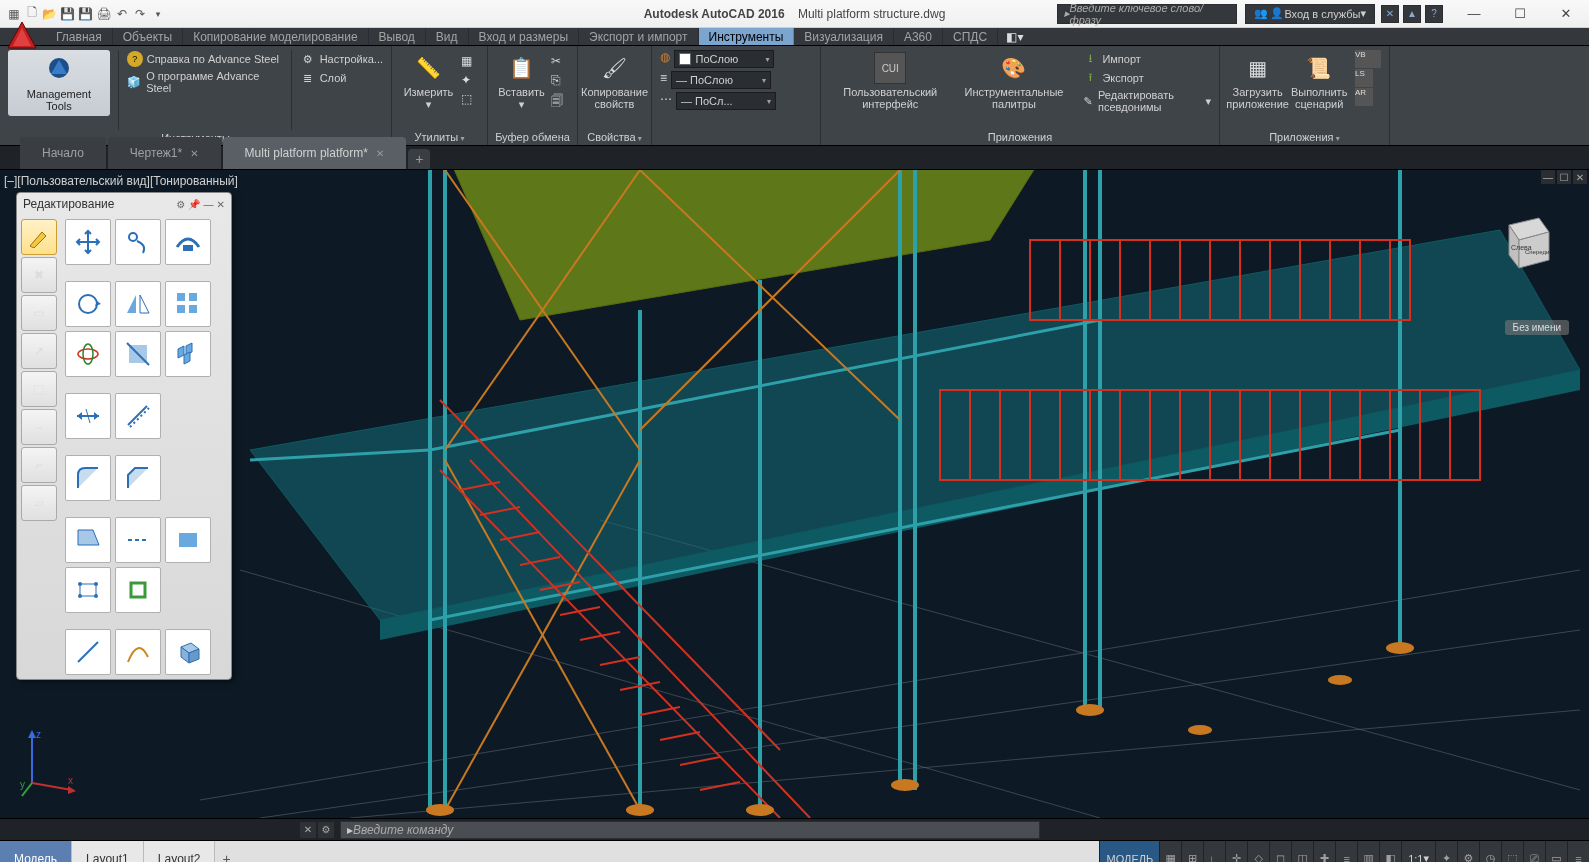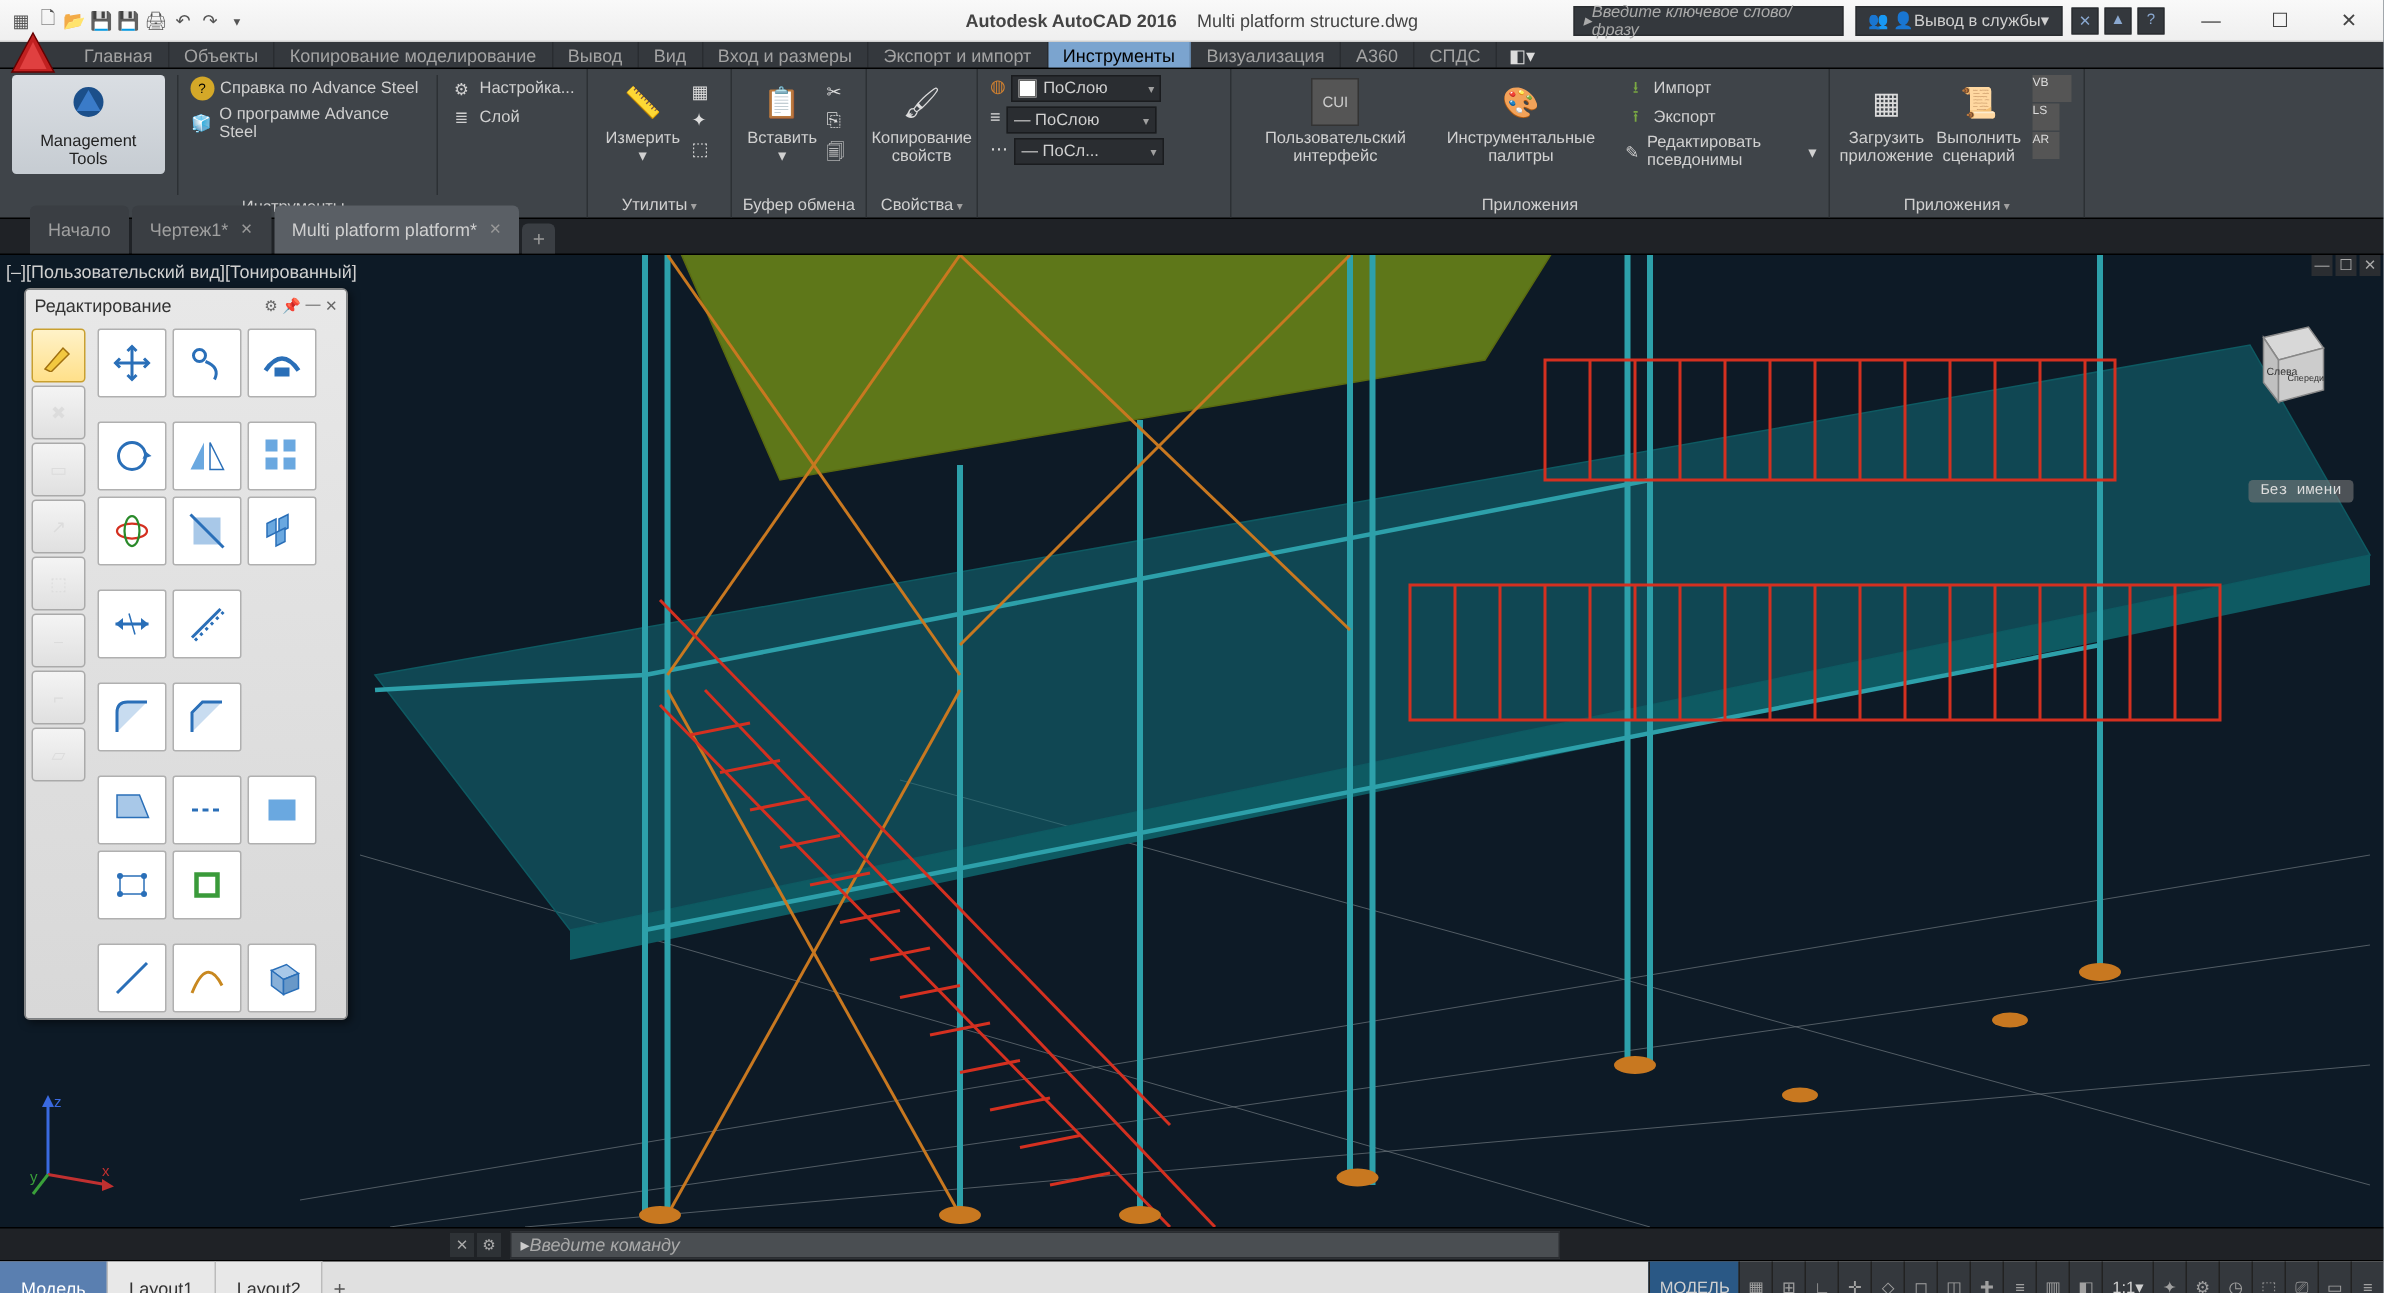--- a/index.html
+++ b/index.html
@@ -38,32 +38,32 @@
 .big-btn .lbl { font-size:11px; color:#d0d0d0; text-align:center; line-height:12px; margin-top:2px;}
 .row-item { display:flex; align-items:center; gap:4px; font-size:11px; color:#d0d0d0; padding:1px 0;}
 .row-item .ic { width:16px; height:16px; display:flex; align-items:center; justify-content:center;}
 .stack { display:flex; flex-direction:column; gap:1px;}
 .prop-drop { background:#2a2d31; border:1px solid #1a1c1f; height:18px; display:flex; align-items:center; padding:0 4px; font-size:11px; color:#d0d0d0; min-width:100px; justify-content:space-between;}
 .prop-drop .sw { width:12px; height:12px; background:#fff; border:1px solid #666; margin-right:4px;}
 .prop-drop:after { content:"▾"; font-size:8px; color:#a0a0a0; margin-left:4px;}
 
 
 .filetabs-row { height: 24px; background: #1f2226; display:flex; align-items:flex-end; padding-left:20px; gap:0; border-bottom:1px solid #000;}
-.filetab { height:32px; padding:0 12px; background:#5a5f65; color:#d0d0d0; font-size:12px; display:flex; align-items:center; border-radius:4px 4px 0 0; margin-right:2px; position:relative;}
+.filetab { height:32px; padding:0 22px; background:#5a5f65; color:#d0d0d0; font-size:12px; display:flex; align-items:center; border-radius:4px 4px 0 0; margin-right:2px; position:relative;}
 .filetab.inactive { background:#3a3e43; color:#a0a0a0;}
 .filetab .x { margin-left:8px; font-size:10px; color:#999;}
 .filetab-add { width:22px; height:20px; background:#3a3e43; display:flex; align-items:center; justify-content:center; border-radius:4px 4px 0 0; color:#999; font-size:14px;}
 
 
 .canvas-area { position:relative; height: calc(100% - 28px - 18px - 100px - 24px - 22px - 22px); background:#0d1a26; overflow:hidden;}
 .view-label { position:absolute; top:4px; left:4px; color:#d0d0d0; font-size:12px; z-index:5;}
 .vp-controls { position:absolute; top:0; right:2px; display:flex; gap:2px; z-index:5;}
 .vp-controls .c { width:14px; height:14px; background:#2a2d31; color:#aaa; font-size:10px; display:flex; align-items:center; justify-content:center;}
 .viewcube { position:absolute; top:40px; right:30px; width:70px; height:70px; z-index:5;}
-.unnamed-badge { position:absolute; top:150px; right:20px; background:rgba(120,120,120,0.6); padding:2px 8px; font-size:10px; color:#ddd; border-radius:3px; z-index:5;font-family:Liberation Mono, monospace;}
+.unnamed-badge { position:absolute; top:150px; right:20px; background:rgba(120,120,120,0.6); padding:2px 8px; font-size:10px; color:#ddd; border-radius:3px; z-index:5;}
 
 
 .float-toolbar { position:absolute; top:22px; left:16px; width:216px; background:linear-gradient(#e8e8e8,#d8d8d8); border:1px solid #888; border-radius:4px; box-shadow:2px 2px 6px rgba(0,0,0,0.5); z-index:10;}
 .ft-header { height:22px; display:flex; align-items:center; padding:0 6px; font-size:12px; color:#333; justify-content:space-between;}
 .ft-header .hctrls { display:flex; gap:3px; font-size:10px; color:#666;}
 .ft-body { padding:4px; display:flex; }
 .ft-left { width:40px; display:flex; flex-direction:column; gap:2px;}
 .ft-left .tool { width:36px; height:36px; background:linear-gradient(#f4f4f4,#e0e0e0); border:1px solid #aaa; border-radius:3px; display:flex; align-items:center; justify-content:center;}
 .ft-left .tool.active { background:linear-gradient(#fff2c8,#ffe08a); border-color:#c9a030;}
 .ft-right { flex:1; display:flex; flex-wrap:wrap; gap:4px; padding-left:4px;}
@@ -106,21 +106,21 @@
     <span class="ico">🖨</span>
     <span class="ico">↶</span>
     <span class="ico">↷</span>
     <span class="ico" style="font-size:9px;">▾</span>
   </div>
   <div class="title-text">
     <b>Autodesk AutoCAD 2016</b>&nbsp;&nbsp;&nbsp;&nbsp;<span>Multi platform structure.dwg</span>
   </div>
   <div class="title-right">
     <div class="searchbox">▸ <span>Введите ключевое слово/фразу</span></div>
-    <div class="signin">👥 👤 <span>Вывод в службы</span> ▾</div>
+    <div class="signin">👥 👤 <span>Вход в службы</span> ▾</div>
     <div class="help-icons">
       <span class="hi">✕</span>
       <span class="hi">▲</span>
       <span class="hi">?</span>
     </div>
     <div class="win-btns">
       <div class="win-btn">—</div>
       <div class="win-btn">☐</div>
       <div class="win-btn">✕</div>
     </div>

